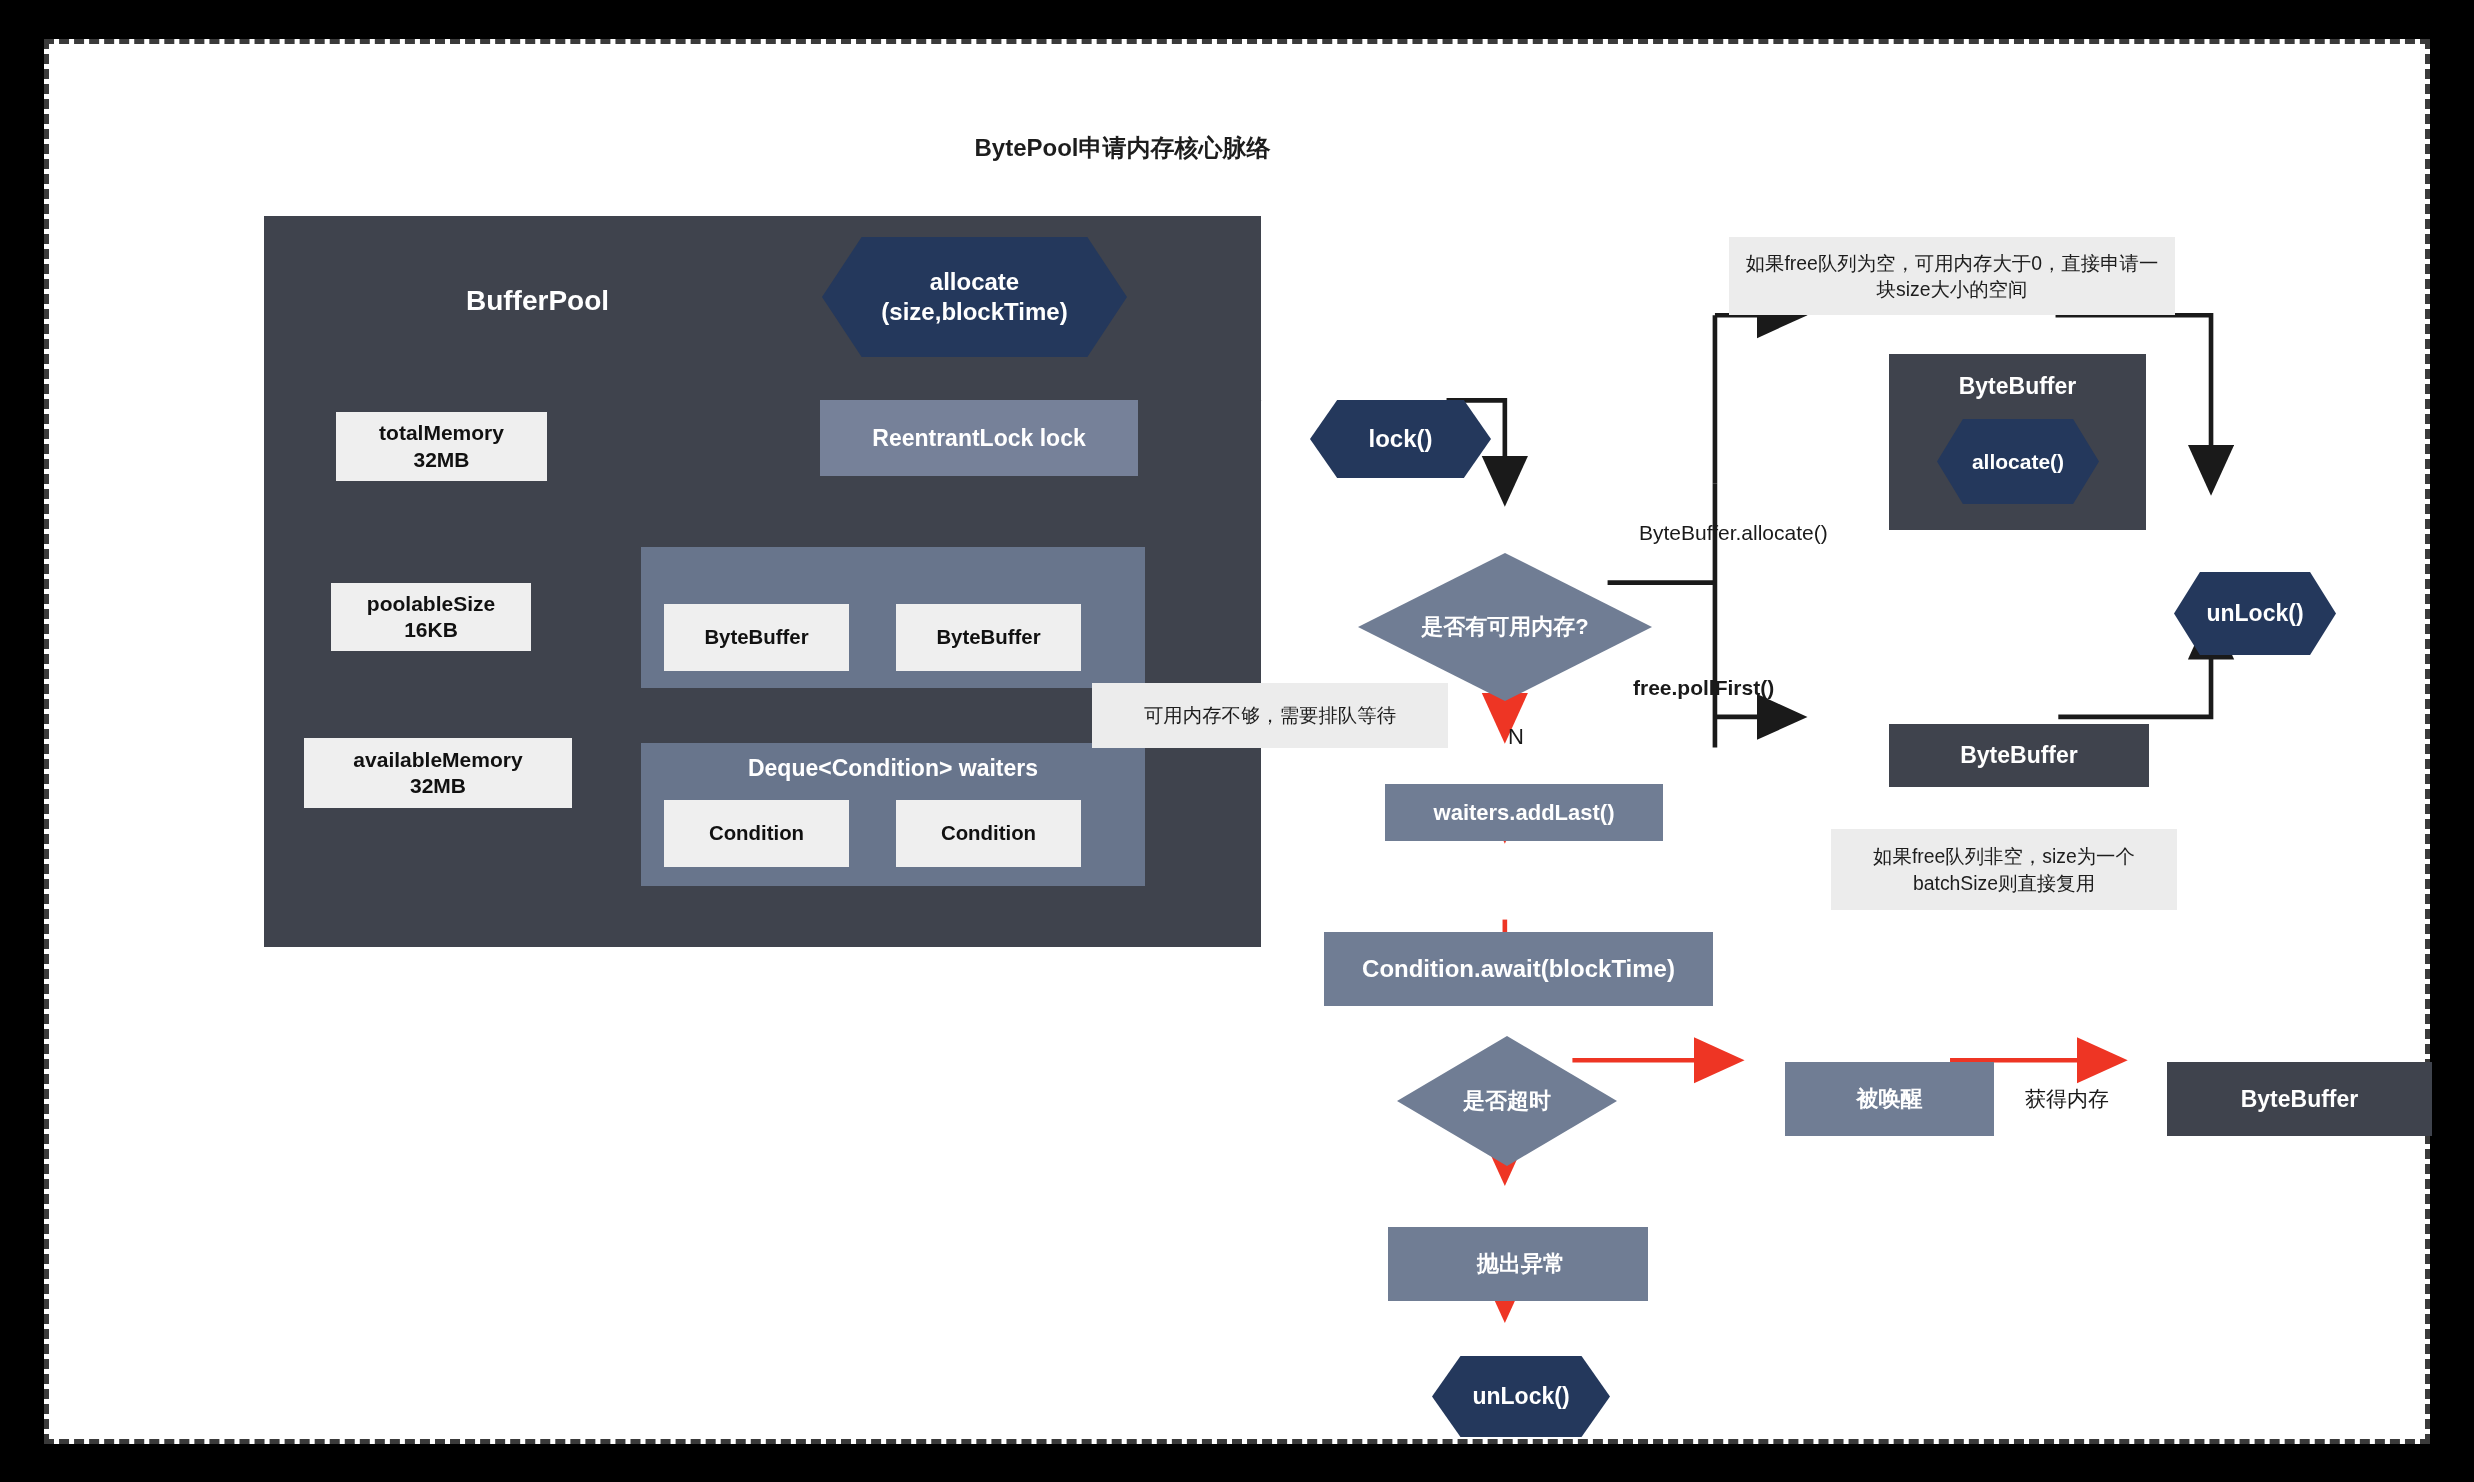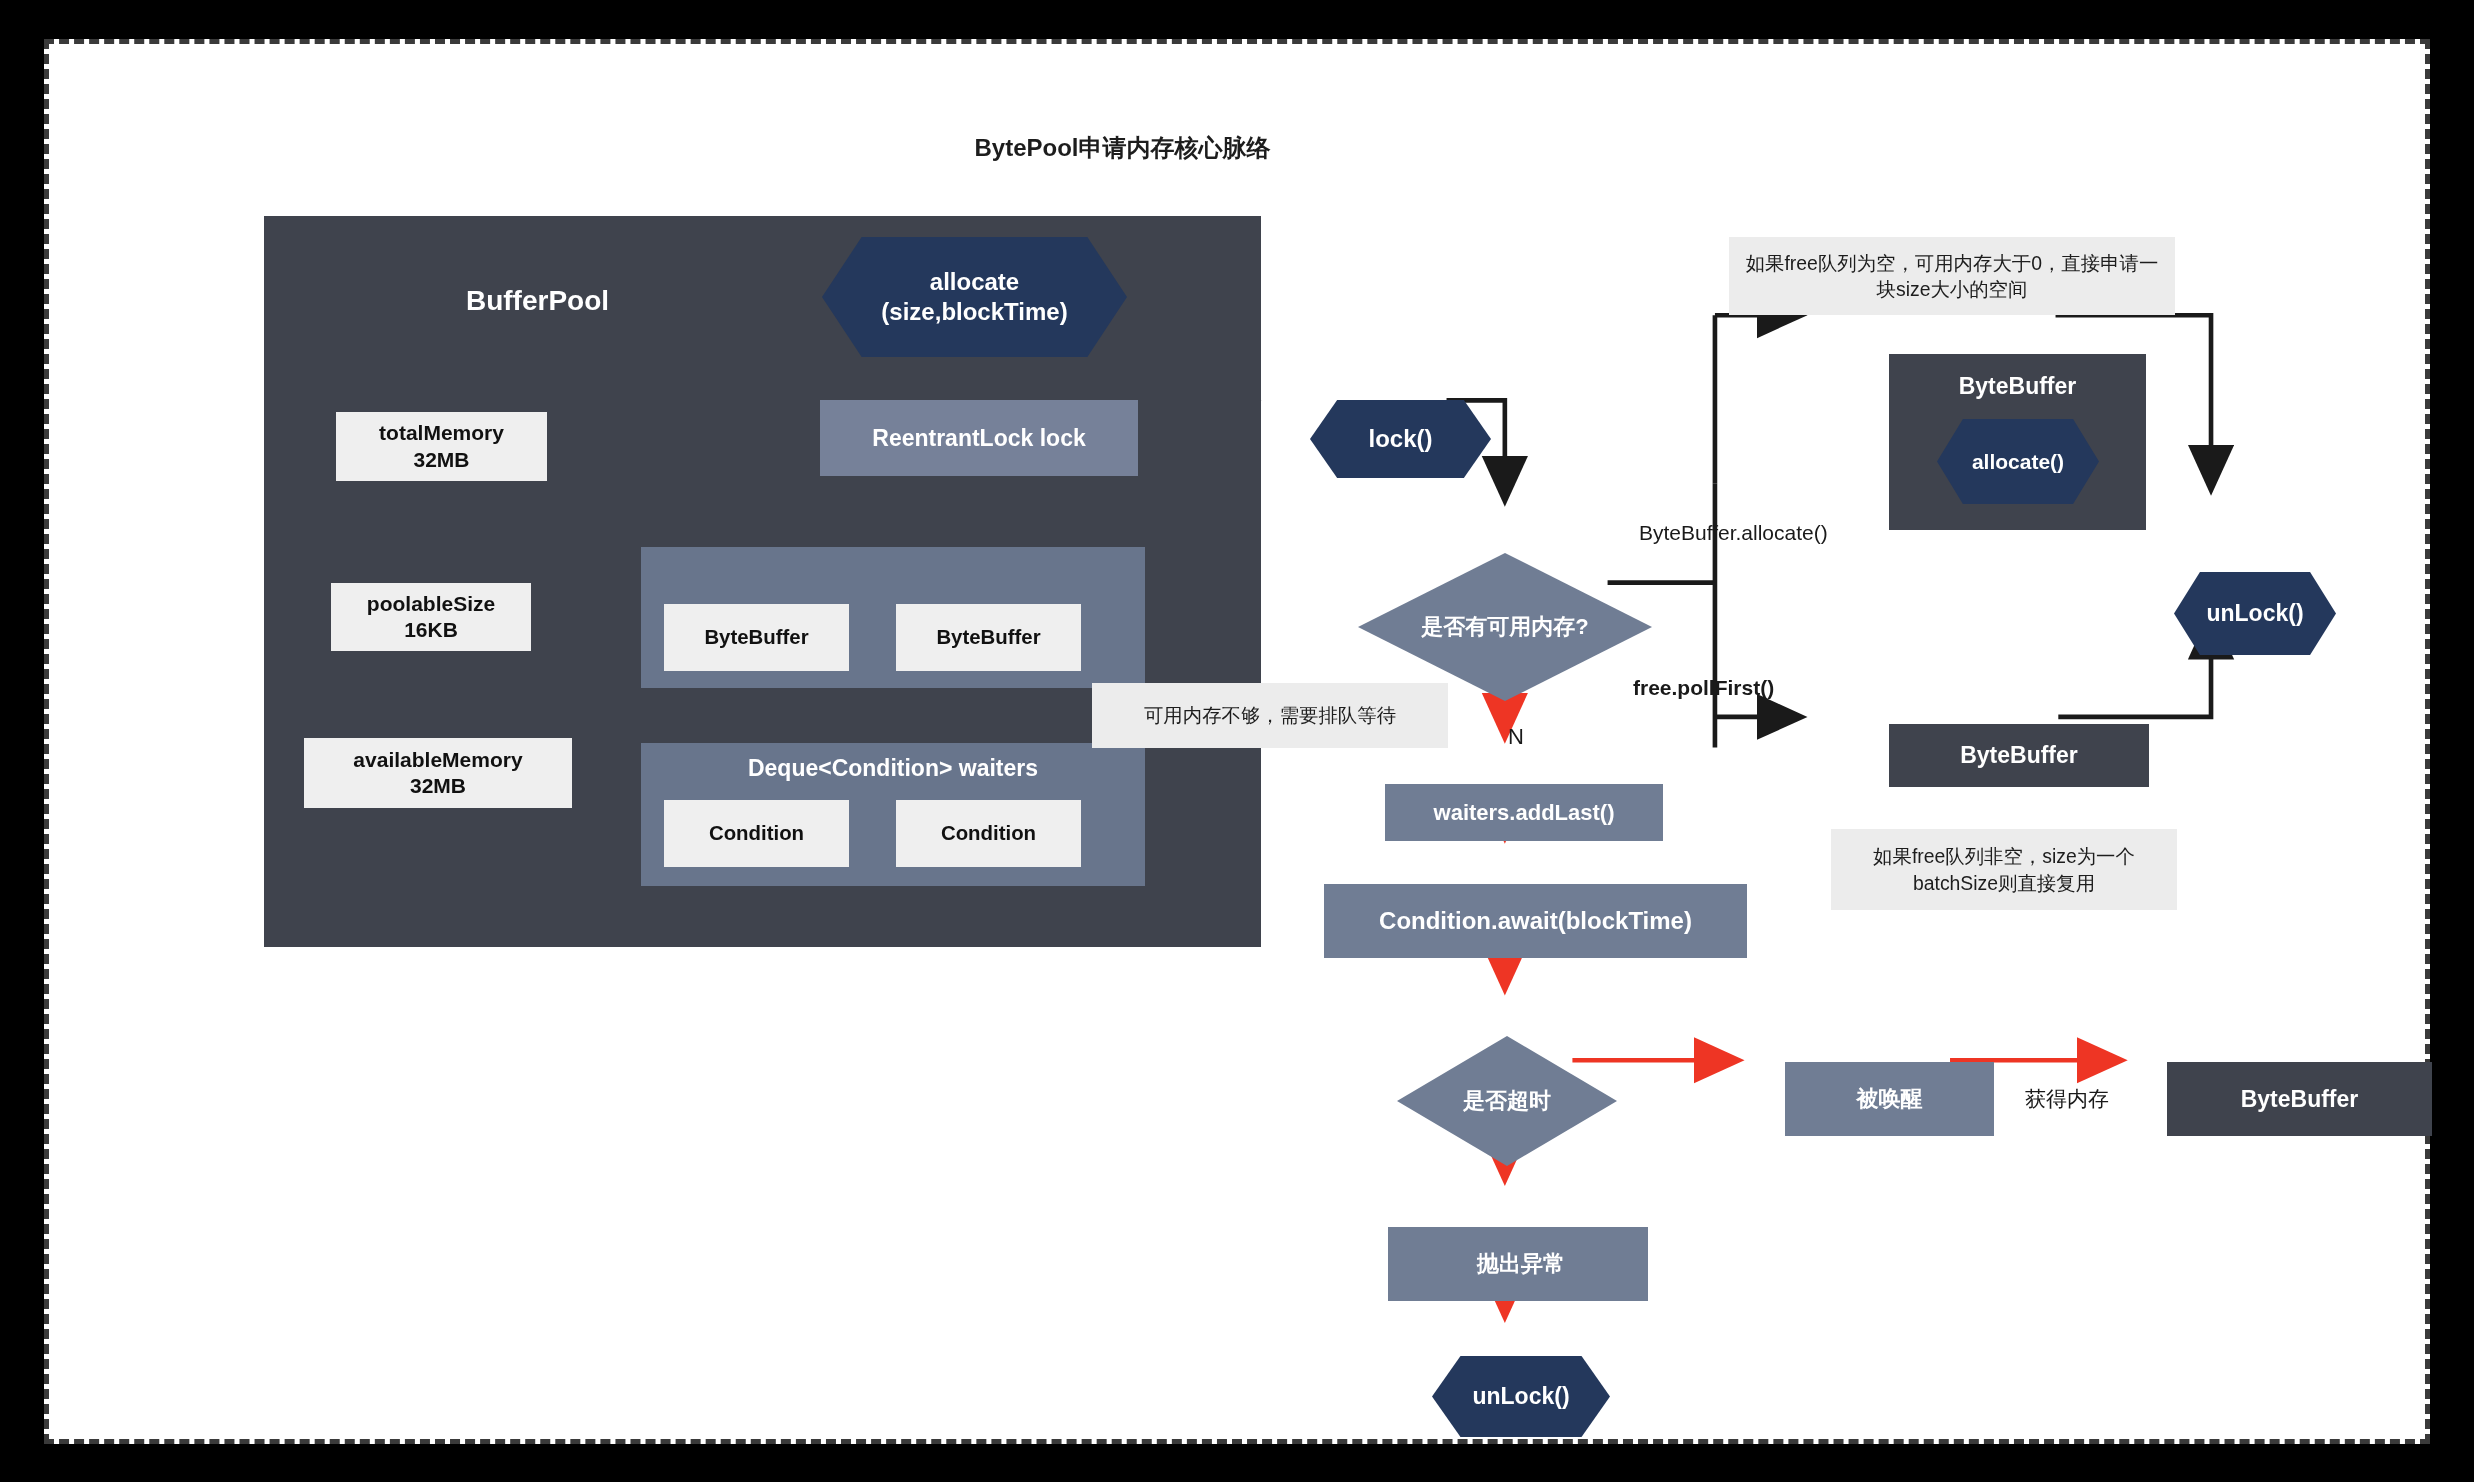--- a/index.html
+++ b/index.html
@@ -97,21 +97,21 @@
     position:absolute;inset:0;background:#707d94;
     clip-path:polygon(50% 0,100% 50%,50% 100%,0 50%);
   }
   #dia-timeout .dlabel{
     position:absolute;inset:0;color:#fff;font-weight:bold;font-size:22px;
   }
 
   
   .slate{background:#707d94;color:#fff;font-weight:bold;}
   #box-waiters-addlast{left:1336px;top:740px;width:278px;height:57px;font-size:22px;}
-  #box-condition-await{left:1275px;top:840px;width:423px;height:74px;font-size:24px;}
+  #box-condition-await{left:1275px;top:888px;width:389px;height:74px;font-size:24px;}
   #box-throw{left:1339px;top:1183px;width:260px;height:74px;font-size:22px;padding-left:6px;}
   #box-awaken{left:1736px;top:1018px;width:209px;height:74px;font-size:22px;}
 
   
   .darkbox{background:#3f434d;color:#fff;font-weight:bold;}
   #box-bytebuffer-big{
     left:1840px;top:310px;width:257px;height:176px;
   }
   #bb-big-title{
     position:absolute;left:0;top:16.7px;width:100%;height:31px;

